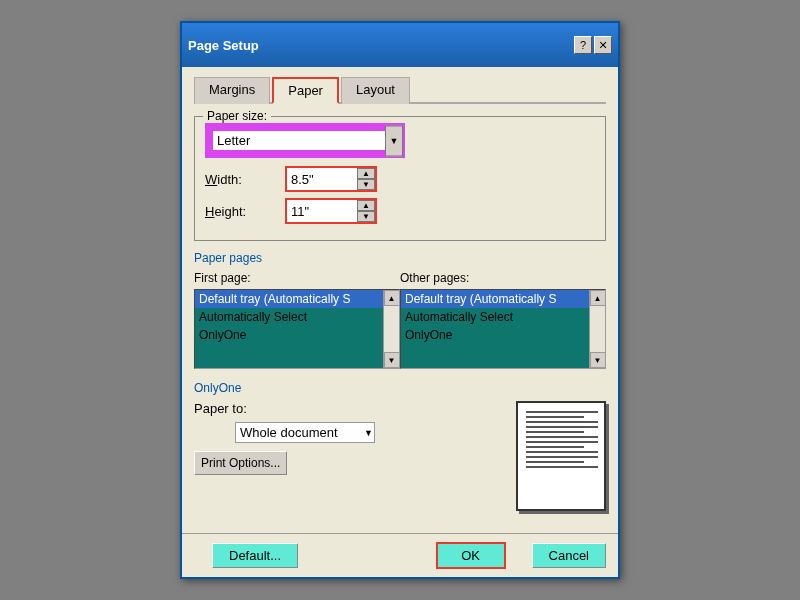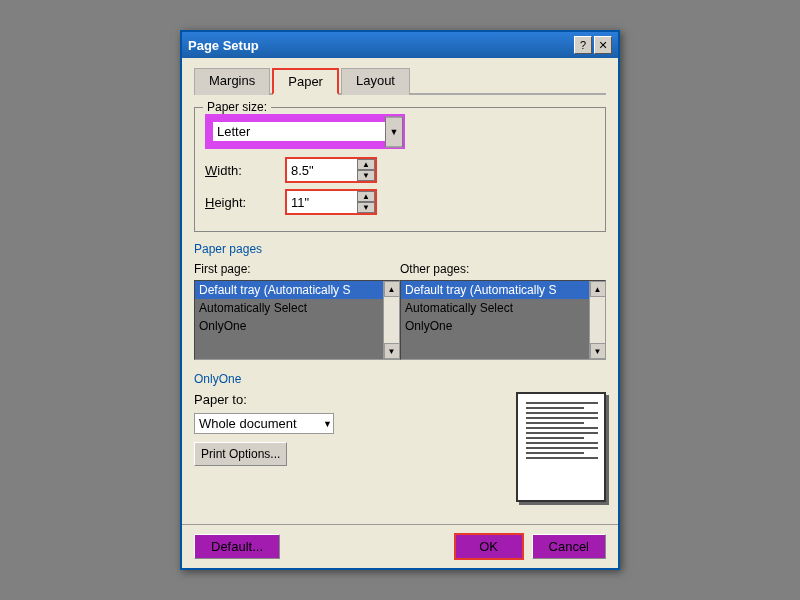--- a/index.html
+++ b/index.html
@@ -19,21 +19,21 @@
       width: 440px;
       box-shadow: 2px 2px 8px rgba(0,0,0,0.5);
     }
     .title-bar {
       background: linear-gradient(to bottom, #2b7dd9 0%, #1a5faa 100%);
       color: white;
       padding: 4px 6px;
       display: flex;
       align-items: center;
       justify-content: space-between;
-      height: 26px;
+      height: 44px;
     }
     .title-bar-title {
       font-size: 13px;
       font-weight: bold;
     }
     .title-bar-buttons {
       display: flex;
       gap: 2px;
     }
     .title-btn {
@@ -156,21 +156,21 @@
     }
     .paper-source-col {
       flex: 1;
     }
     .source-label {
       font-size: 12px;
       margin-bottom: 4px;
     }
     .listbox {
       border: 1px inset #999;
-      background: #737373;
+      background: #0f766e;
       height: 80px;
       overflow-y: auto;
       font-size: 12px;
     }
     .listbox-scroll {
       display: flex;
       height: 100%;
     }
     .listbox-items {
       flex: 1;
@@ -268,25 +268,26 @@
     .dialog-footer {
       background: #ece9d8;
       border-top: 1px solid #999;
       padding: 8px 12px;
       display: flex;
       align-items: center;
       gap: 8px;
     }
     .footer-btn {
       border: 2px solid #e8392d;
-      background: #a21caf;
+      background: #5eead4;
       padding: 4px 16px;
       font-size: 13px;
       cursor: pointer;
       min-width: 70px;
+      margin-left: 18px;
     }
     .footer-btn.default-btn {
       border: 1px solid #888;
       border-top-color: #fff;
       border-left-color: #fff;
     }
     .footer-spacer { flex: 1; }
     .paper-size-section {
       border: 1px solid #888;
       padding: 6px 10px 10px;
@@ -400,21 +401,21 @@
       </div>
     </div>
 
     <div class="preview-section">
       <div class="section-label">OnlyOne</div>
       <div class="preview-row">
         <div class="preview-left">
           <div class="apply-row">
             <span class="apply-label">Paper to:</span>
           </div>
-          <div style="position:relative; display:inline-block;">
+          <div style="position:relative; display:inline-block;margin-left:41px;">
             <select class="select-small">
               <option>Whole document</option>
               <option>This point forward</option>
               <option>Selected text</option>
             </select>
             <div style="position:absolute;right:2px;top:50%;transform:translateY(-50%);pointer-events:none;font-size:9px;">▼</div>
           </div>
           <div>
             <button class="print-options-btn">Print Options...</button>
           </div>

